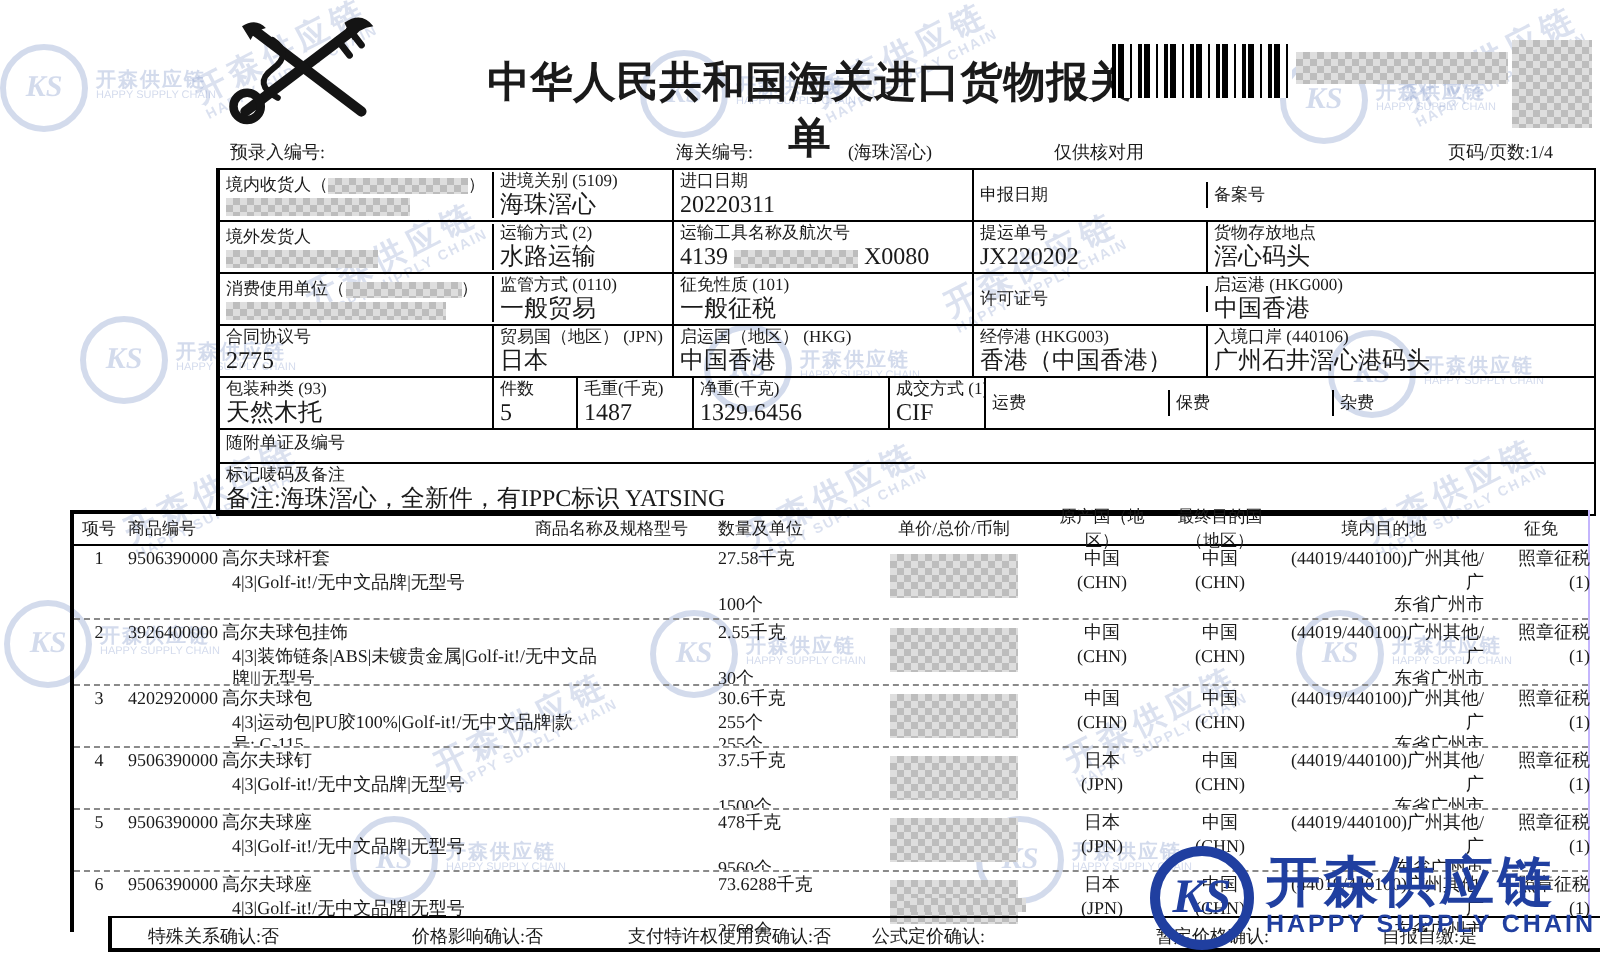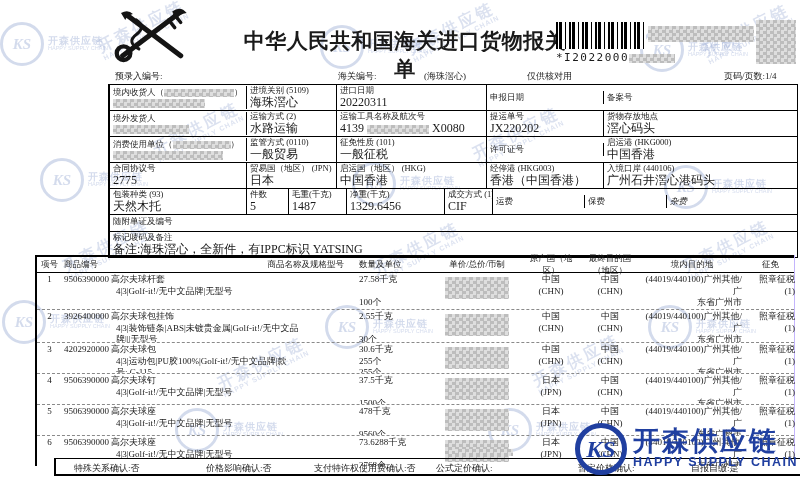--- a/index.html
+++ b/index.html
@@ -32,21 +32,21 @@
   .fbrow:last-child{border-bottom:none;}
   .fcell{border-right:1px solid #000;box-sizing:border-box;padding:1px 3px;overflow:hidden;line-height:1.25;}
   .fcell:last-child{border-right:none;}
   .lbl{font-size:8.5px;white-space:nowrap;}
   .val{font-size:12px;white-space:nowrap;}
   .h25{height:25px;align-items:center;}.h16{height:16px;}
   .c1{width:137px;flex:none;}.c2{width:90px;flex:none;}.c3{width:150px;flex:none;}
   .c4{width:117px;flex:none;}.c5{width:193px;flex:none;}
   .w137{width:137px;flex:none;}.w42{width:42px;flex:none;}.w58{width:58px;flex:none;}
   .w98{width:98px;flex:none;}.w48{width:48px;flex:none;}.w92{width:92px;flex:none;}
-  .w82{width:82px;flex:none;}.w130{width:130px;flex:none;font-style:italic;}
+  .w82{width:82px;flex:none;}.w130{width:130px;flex:none;}
   .wide{width:687px;flex:none;}
   
   .goods{left:35px;top:255px;width:760px;z-index:1;font-size:9px;border-left:2px solid #000;border-right:1px solid #c4b5fd;box-sizing:border-box;}
   .ghead{display:flex;border-top:2px solid #000;border-bottom:1px solid #000;height:15px;align-items:center;font-size:8.5px;}
   .grow{display:flex;border-bottom:1px dashed #8a8a8a;position:relative;line-height:1.3;}
   .gc{box-sizing:border-box;padding:1px 2px;overflow:hidden;}
   .g-no{width:25px;flex:none;text-align:center;}
   .g-main{width:295px;flex:none;}
   .g-qty{width:75px;flex:none;text-align:left;}
   .g-price{width:90px;flex:none;display:flex;align-items:flex-start;justify-content:center;}
@@ -206,21 +206,20 @@
         <circle cx="15" cy="53" r="8" stroke-width="5"></circle>
         <path d="M68 14 l7 9 M75 8 l7 9" stroke-width="4"></path>
         <path d="M30 14 q12 8 0 17 q-12 9 3 17" stroke-width="3.5"></path>
       </g>
       <path d="M72 4 q10 -7 17 2 q-9 1 -12 8 z" fill="#141414"></path>
       <path d="M12 6 q8 -5 14 1 q-7 2 -9 7 z" fill="#141414"></path>
     </svg>
   </div>
   <div class="abs doc-title">中华人民共和国海关进口货物报关单</div>
   <div class="abs barcode"></div>
-  <div class="abs bartext"><span>*I2022000</span><span class="redact" style="width:46px;height:9px;"></span></div>
   <div class="abs redact" style="left:648px;top:26px;width:106px;height:16px;"></div>
   <div class="abs redact" style="left:756px;top:20px;width:40px;height:44px;"></div>
 
   <span class="abs meta" style="left:115px">预录入编号:</span>
   <span class="abs meta" style="left:338px">海关编号:</span>
   <span class="abs meta" style="left:424px">(海珠滘心)</span>
   <span class="abs meta" style="left:527px">仅供核对用</span>
   <span class="abs meta" style="left:724px">页码/页数:1/4</span>
 
   <div class="abs formbox">

